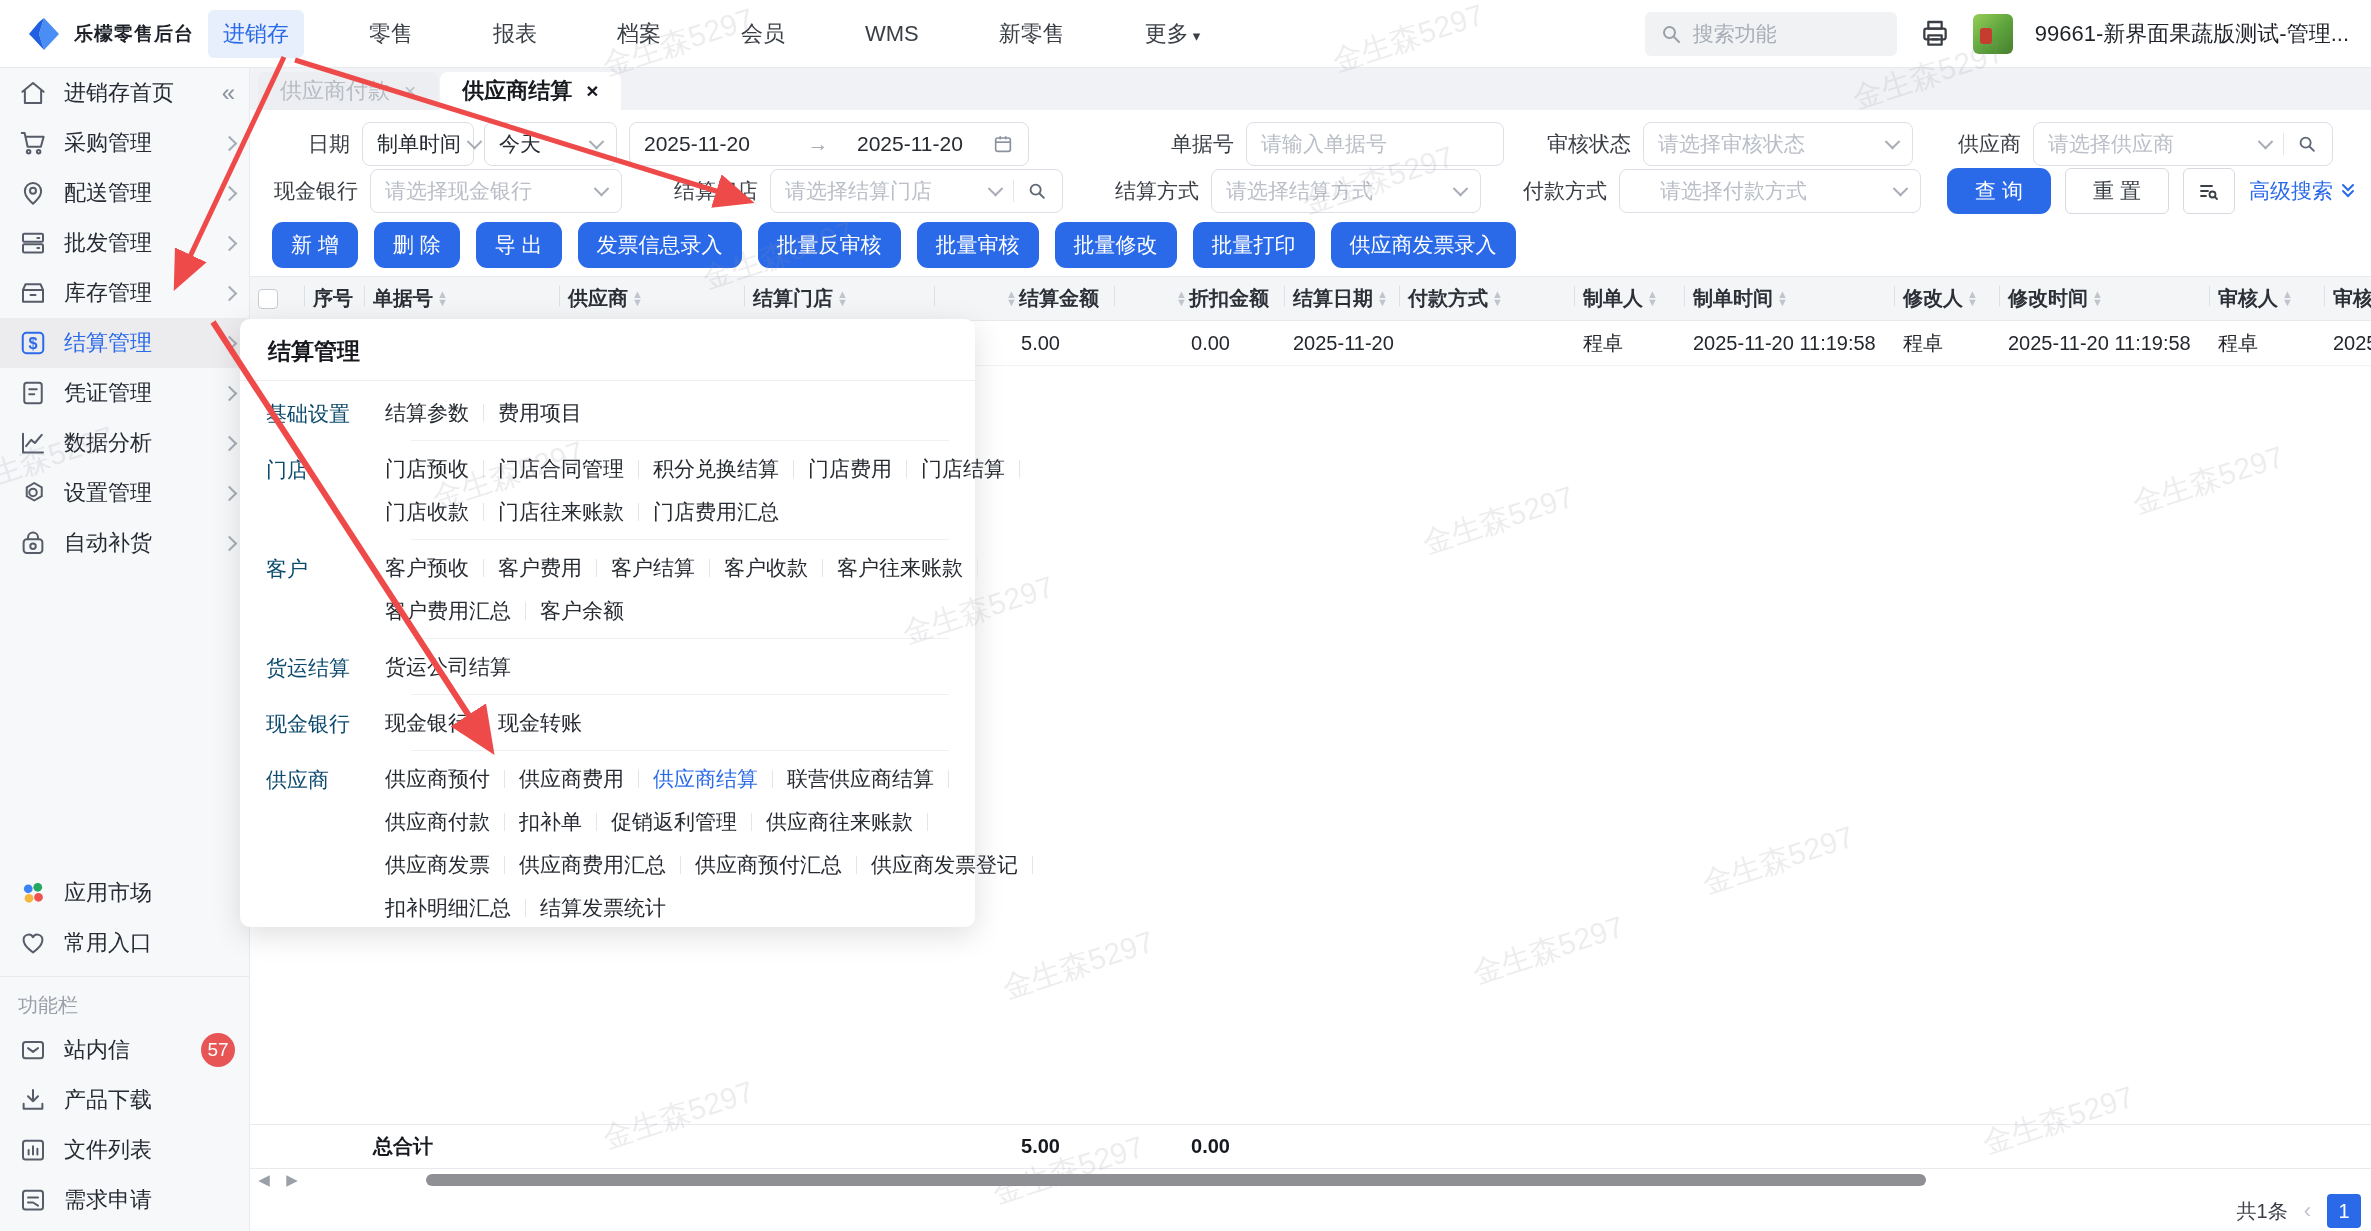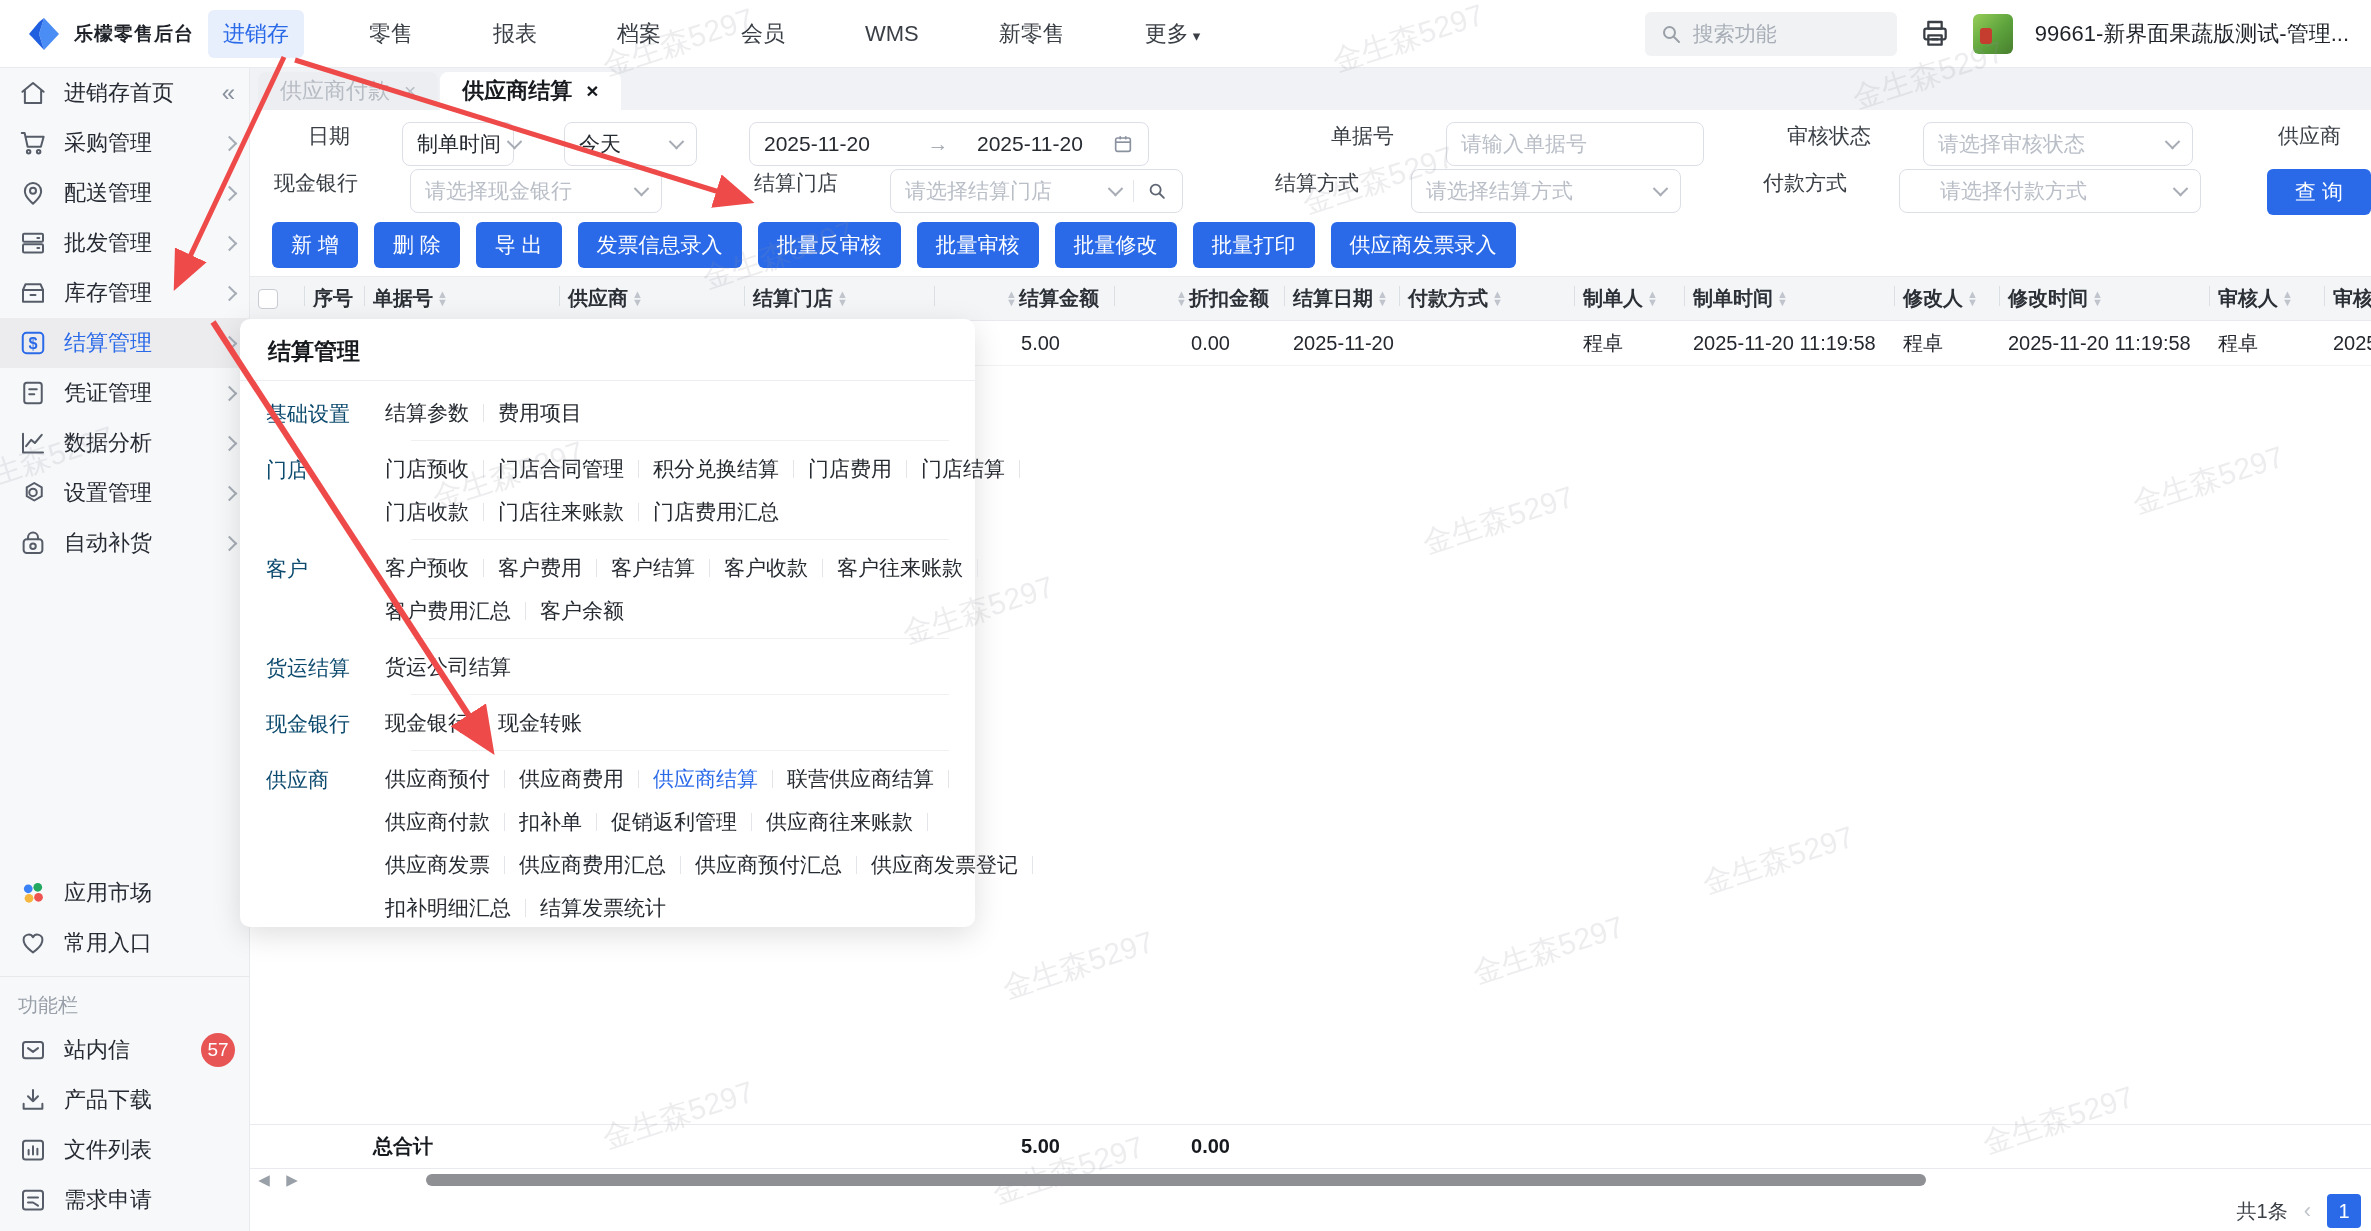--- a/index.html
+++ b/index.html
@@ -48,32 +48,32 @@
   .tabstrip { height:42px; display:flex; align-items:flex-end; padding-left:8px; gap:2px; }
   .tab { height:38px; display:flex; align-items:center; gap:14px; padding:0 22px; font-size:22px;
     border-radius:8px 8px 0 0; cursor:pointer; white-space:nowrap; }
   .tab.inactive { color:#b7bcc4; background:#eceef1; }
   .tab.active { background:#fff; color:#16191d; font-weight:bold; }
   .tab .x { font-size:21px; }
   .panel { position:absolute; left:0; right:0; top:42px; bottom:0; background:#fff; overflow:hidden; }
 
   
   .filters { padding:12px 0 0 18px; }
-  .frow { display:flex; align-items:flex-start; height:44px; margin-bottom:3px;gap:40px; }
+  .frow { display:flex; align-items:center; height:44px; margin-bottom:3px; }
   .flabel { font-size:21px; color:#3a3f46; text-align:right; flex:none; }
   .ctrl { height:44px; border:1px solid #dcdfe6; border-radius:8px; background:#fff;
     display:flex; align-items:center; padding:0 14px; font-size:21px; flex:none; cursor:pointer; }
   .ph { color:#b9bec7; flex:1; white-space:nowrap; overflow:hidden; }
   .val { color:#262a31; flex:1; white-space:nowrap; }
   .chevd { width:11px; height:11px; border-right:2px solid #a8adb5; border-bottom:2px solid #a8adb5;
     transform:rotate(45deg) translate(-2px,-2px); flex:none; margin-left:8px; }
   .sel-q { border-left:1px solid #e2e5ea; margin-left:12px; padding-left:12px; display:flex; align-items:center; }
   .btn { height:46px; border-radius:6px; font-size:21px; display:flex; align-items:center;
     justify-content:center; cursor:pointer; white-space:nowrap; flex:none; }
-  .btn-blue { background:#2a6ae9; color:#fff; }
+  .btn-blue { background:#2a6ae9; color:#fff;border-radius:11px; }
   .btn-white { background:#fff; color:#3a3f46; border:1px solid #d6dae0; }
   .link-blue { color:#2a6ae9; font-size:21px; display:flex; align-items:center; gap:6px; cursor:pointer; white-space:nowrap; }
 
   
   .actions { display:flex; gap:16px; padding:6px 0 0 22px; }
   .actions .btn-blue { padding:0 19px; }
 
   
   .tablewrap { margin-top:8px; }
   table { border-collapse:collapse; table-layout:fixed; width:2205px; }

